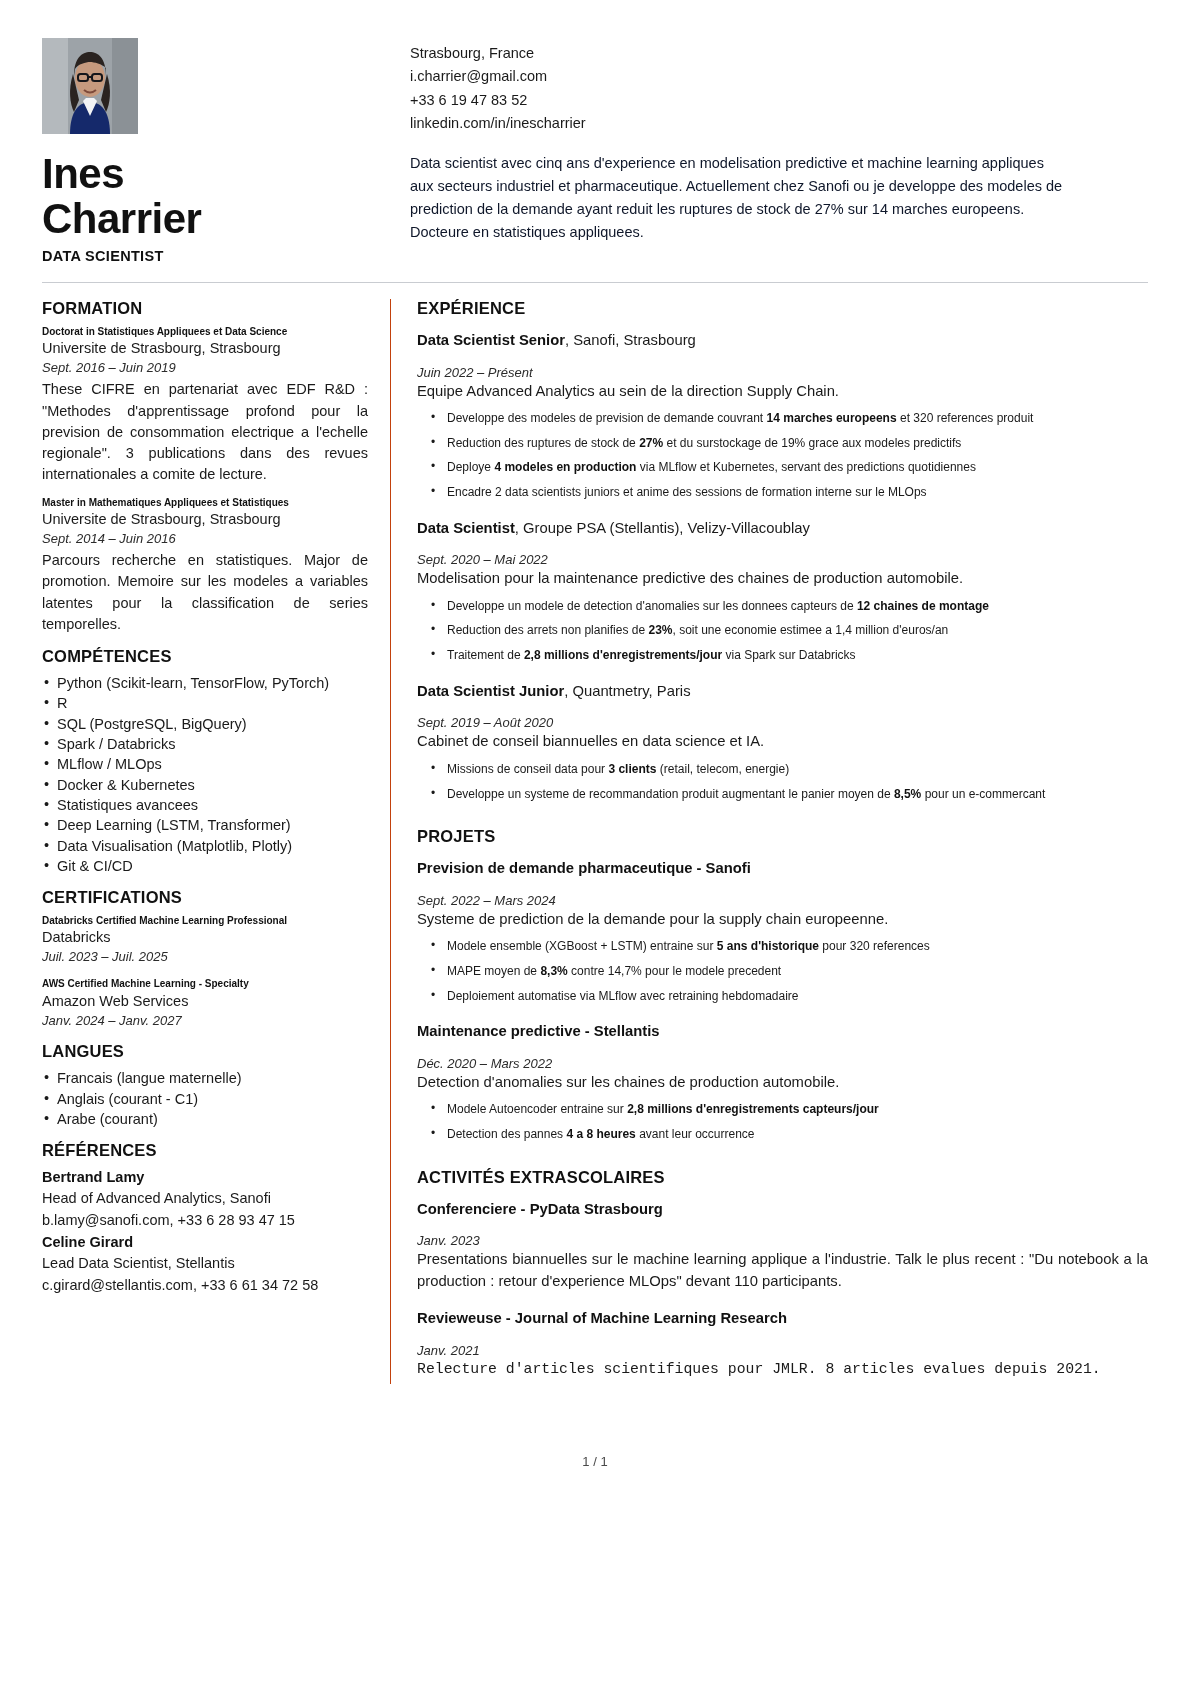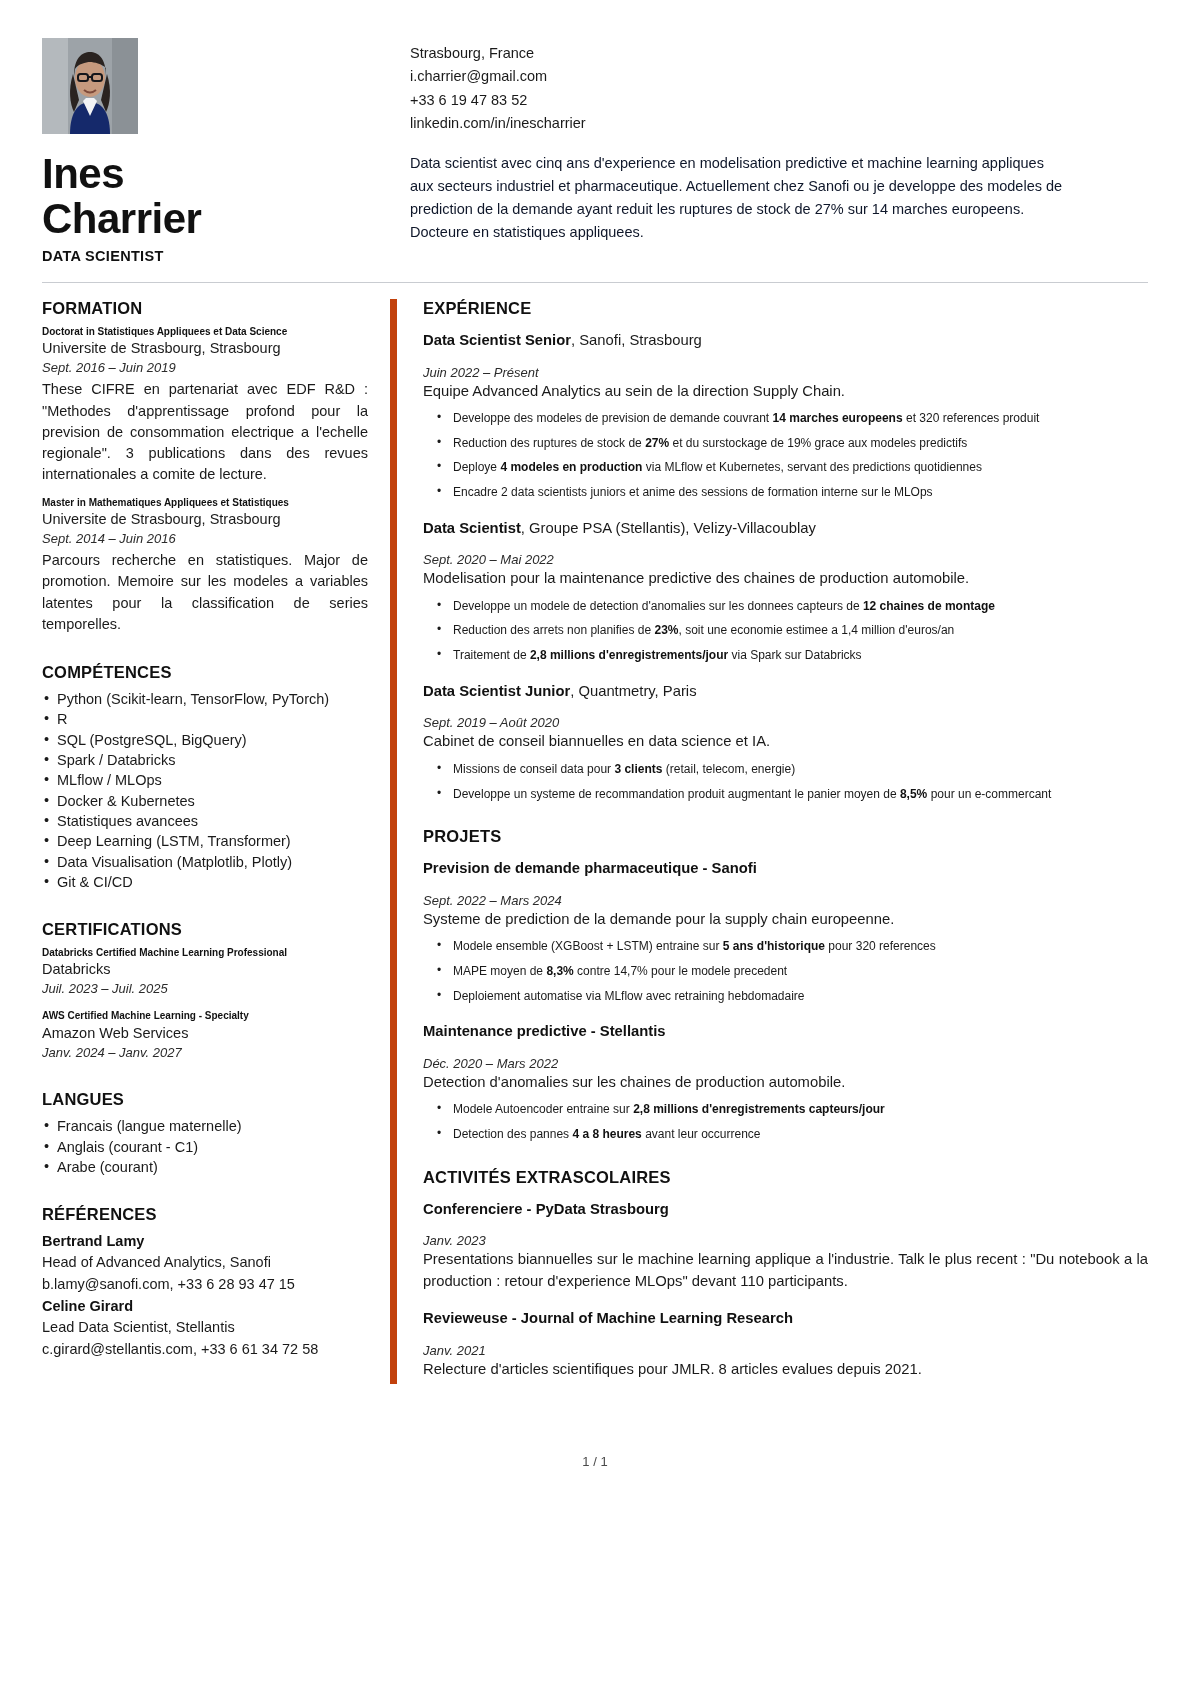--- a/index.html
+++ b/index.html
@@ -80,33 +80,33 @@
     display: flex;
     padding-top: 16px;
   }
   .col-left {
     width: 348px;
     flex: 0 0 348px;
     padding-right: 22px;
   }
   .col-right {
     flex: 1;
-    border-left: 7px solid #c2410c;
+    border-left: 1px solid #c2410c;
     padding-left: 26px;
   }
 
   .sec-title {
     font-size: 16.5px;
     font-weight: bold;
     letter-spacing: 0.2px;
     color: #111111;
     margin: 0 0 7px 0;
   }
   .col-right .sec-title { margin-bottom: 12px; }
-  .section + .section { margin-top: 28px; }
+  .section + .section { margin-top: 12px; }
   .col-right .section + .section { margin-top: 24px; }
 
   
   .edu-title {
     font-size: 10px;
     font-weight: bold;
     line-height: 1.33;
     color: #111111;
   }
   .edu-org {
@@ -427,21 +427,21 @@
                 <div class="job-role"><b>Conferenciere - PyData Strasbourg</b></div>
                 <div class="job-date">Janv. 2023</div>
               </div>
               <div class="job-sub" style="text-align: justify;">Presentations biannuelles sur le machine learning applique a l'industrie. Talk le plus recent : "Du notebook a la production : retour d'experience MLOps" devant 110 participants.</div>
             </div>
             <div class="job">
               <div class="job-head">
                 <div class="job-role"><b>Revieweuse - Journal of Machine Learning Research</b></div>
                 <div class="job-date">Janv. 2021</div>
               </div>
-              <div class="job-sub" style="text-align: justify;">Relecture d'articles scientifiques pour JMLR. 8 articles evalues depuis 2021.</div>
+              <div class="job-sub" style="text-align: justify; font-family: Liberation Mono, monospace;">Relecture d'articles scientifiques pour JMLR. 8 articles evalues depuis 2021.</div>
             </div>
           </div>
       </div>
 
     </div>
   </div>
 
   <div class="footer">1 / 1</div>
 </div>
 

